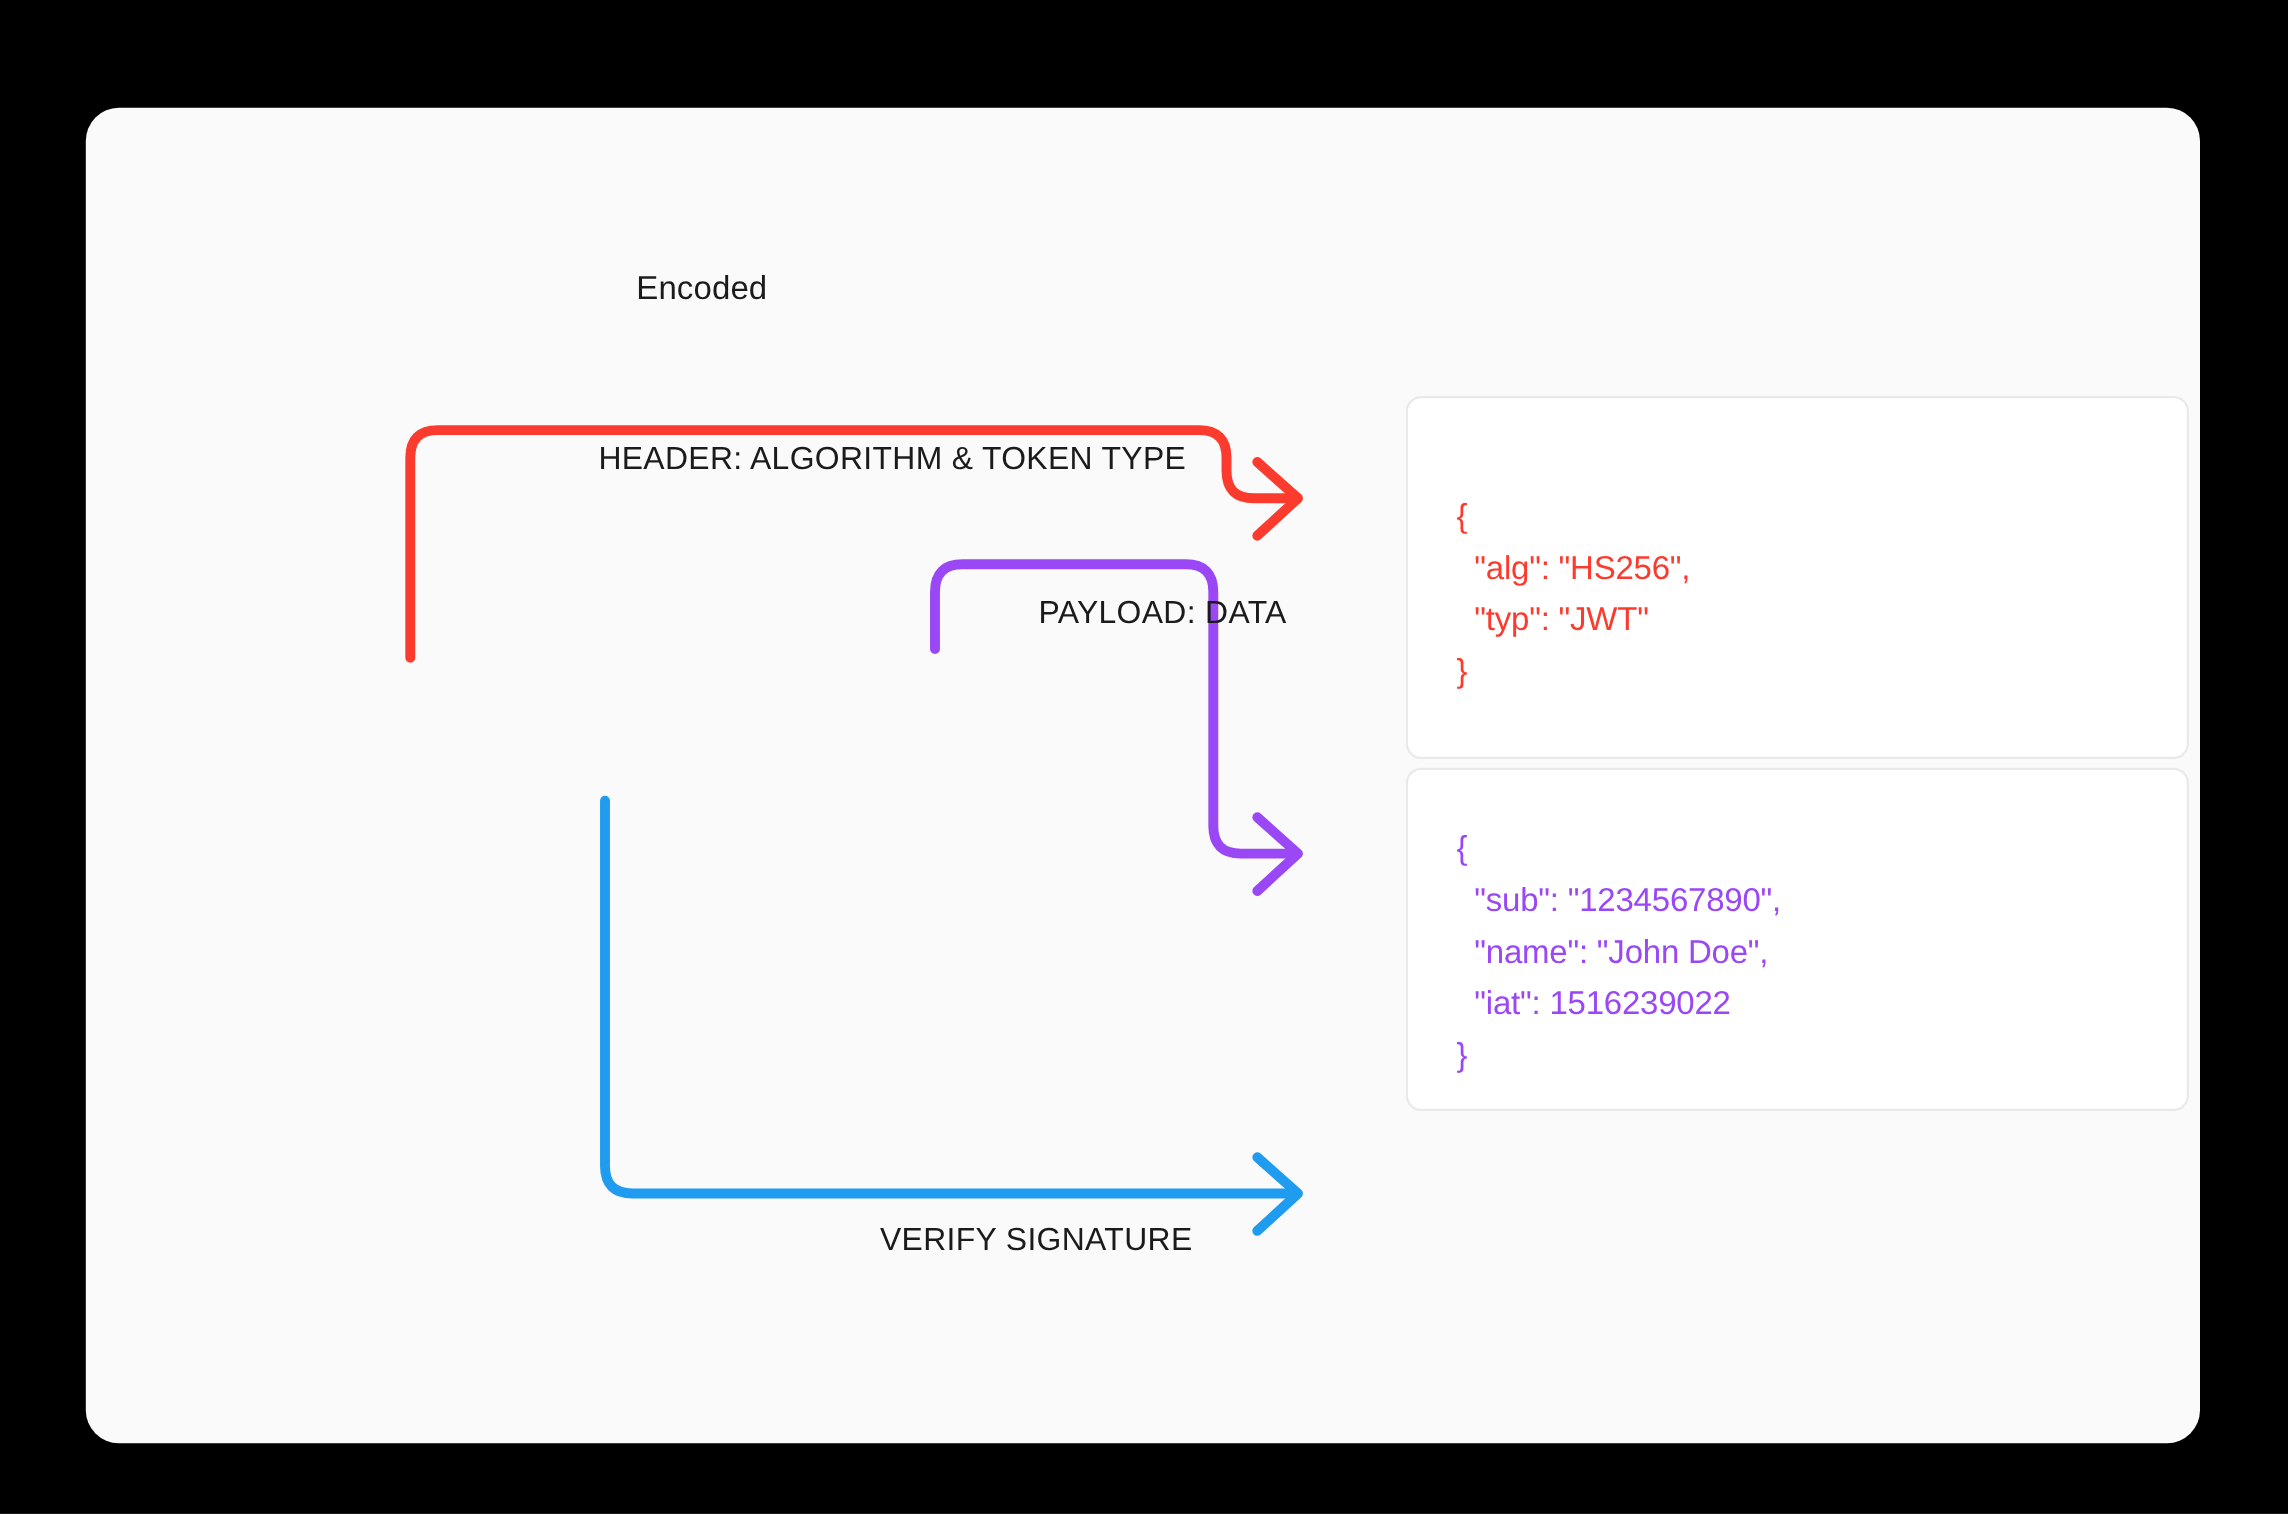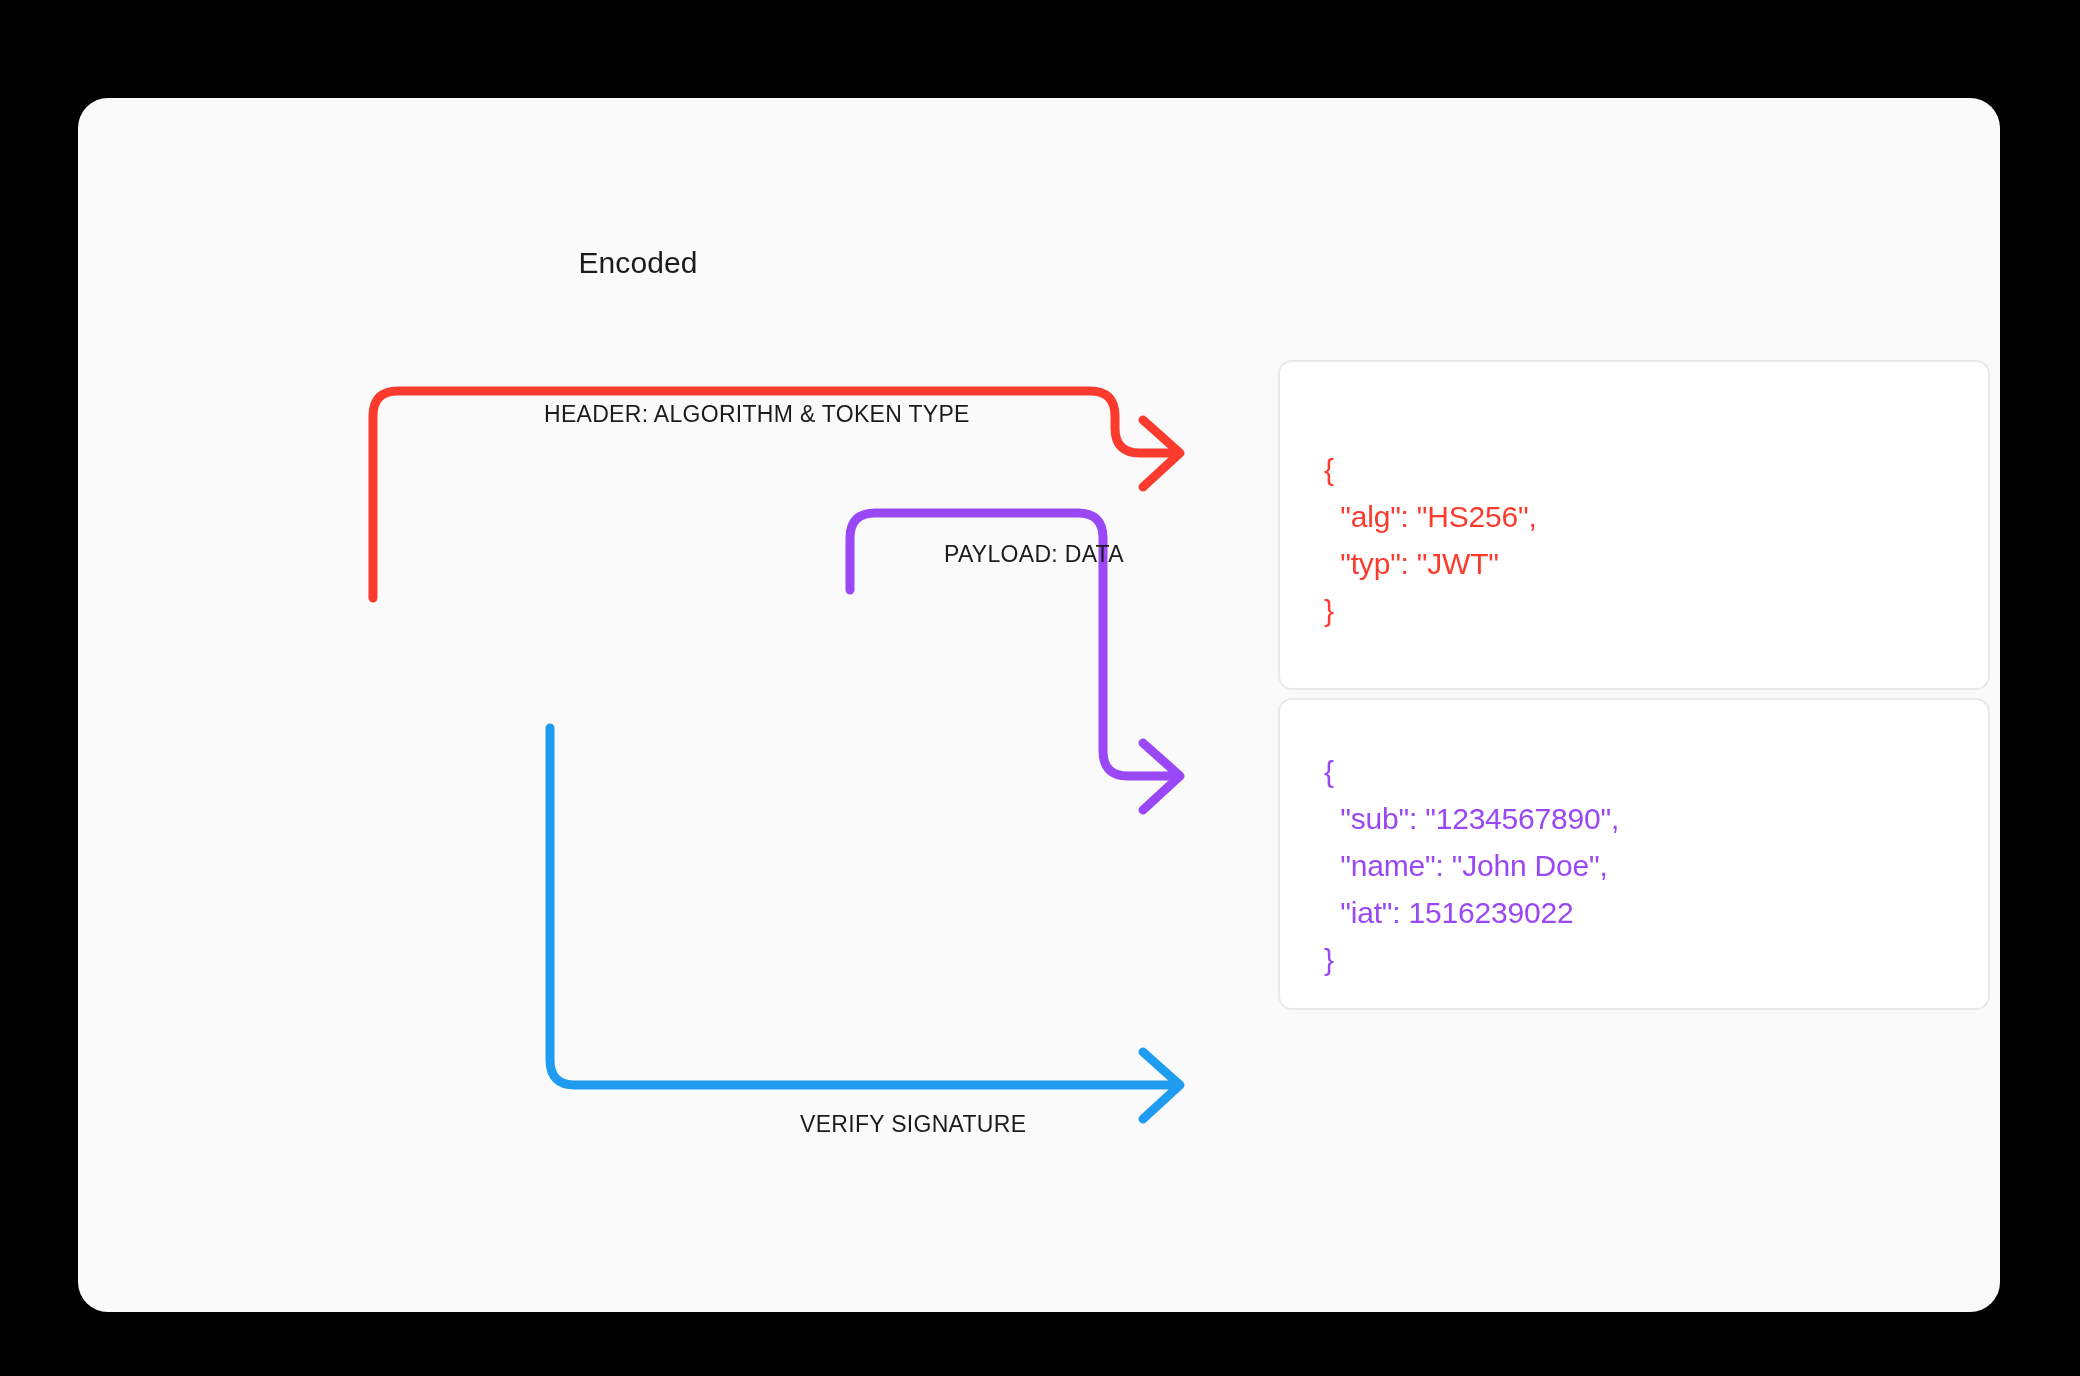--- a/index.html
+++ b/index.html
@@ -54,21 +54,21 @@
   }
   #heading-decoded {
     left: 1360px;
     top: 148px;
     width: 400px;
   }
 
   
   .arrow-label {
     position: absolute;
-    font-size: 23px;
+    font-size: 29px;
     letter-spacing: 0.3px;
     color: #1b1b1b;
     white-space: nowrap;
   }
   #label-header   { left: 466px;  top: 303px; }
   #label-payload  { left: 866px;  top: 443px; }
   #label-verify   { left: 722px;  top: 1013px; }
 
   
   #token {

